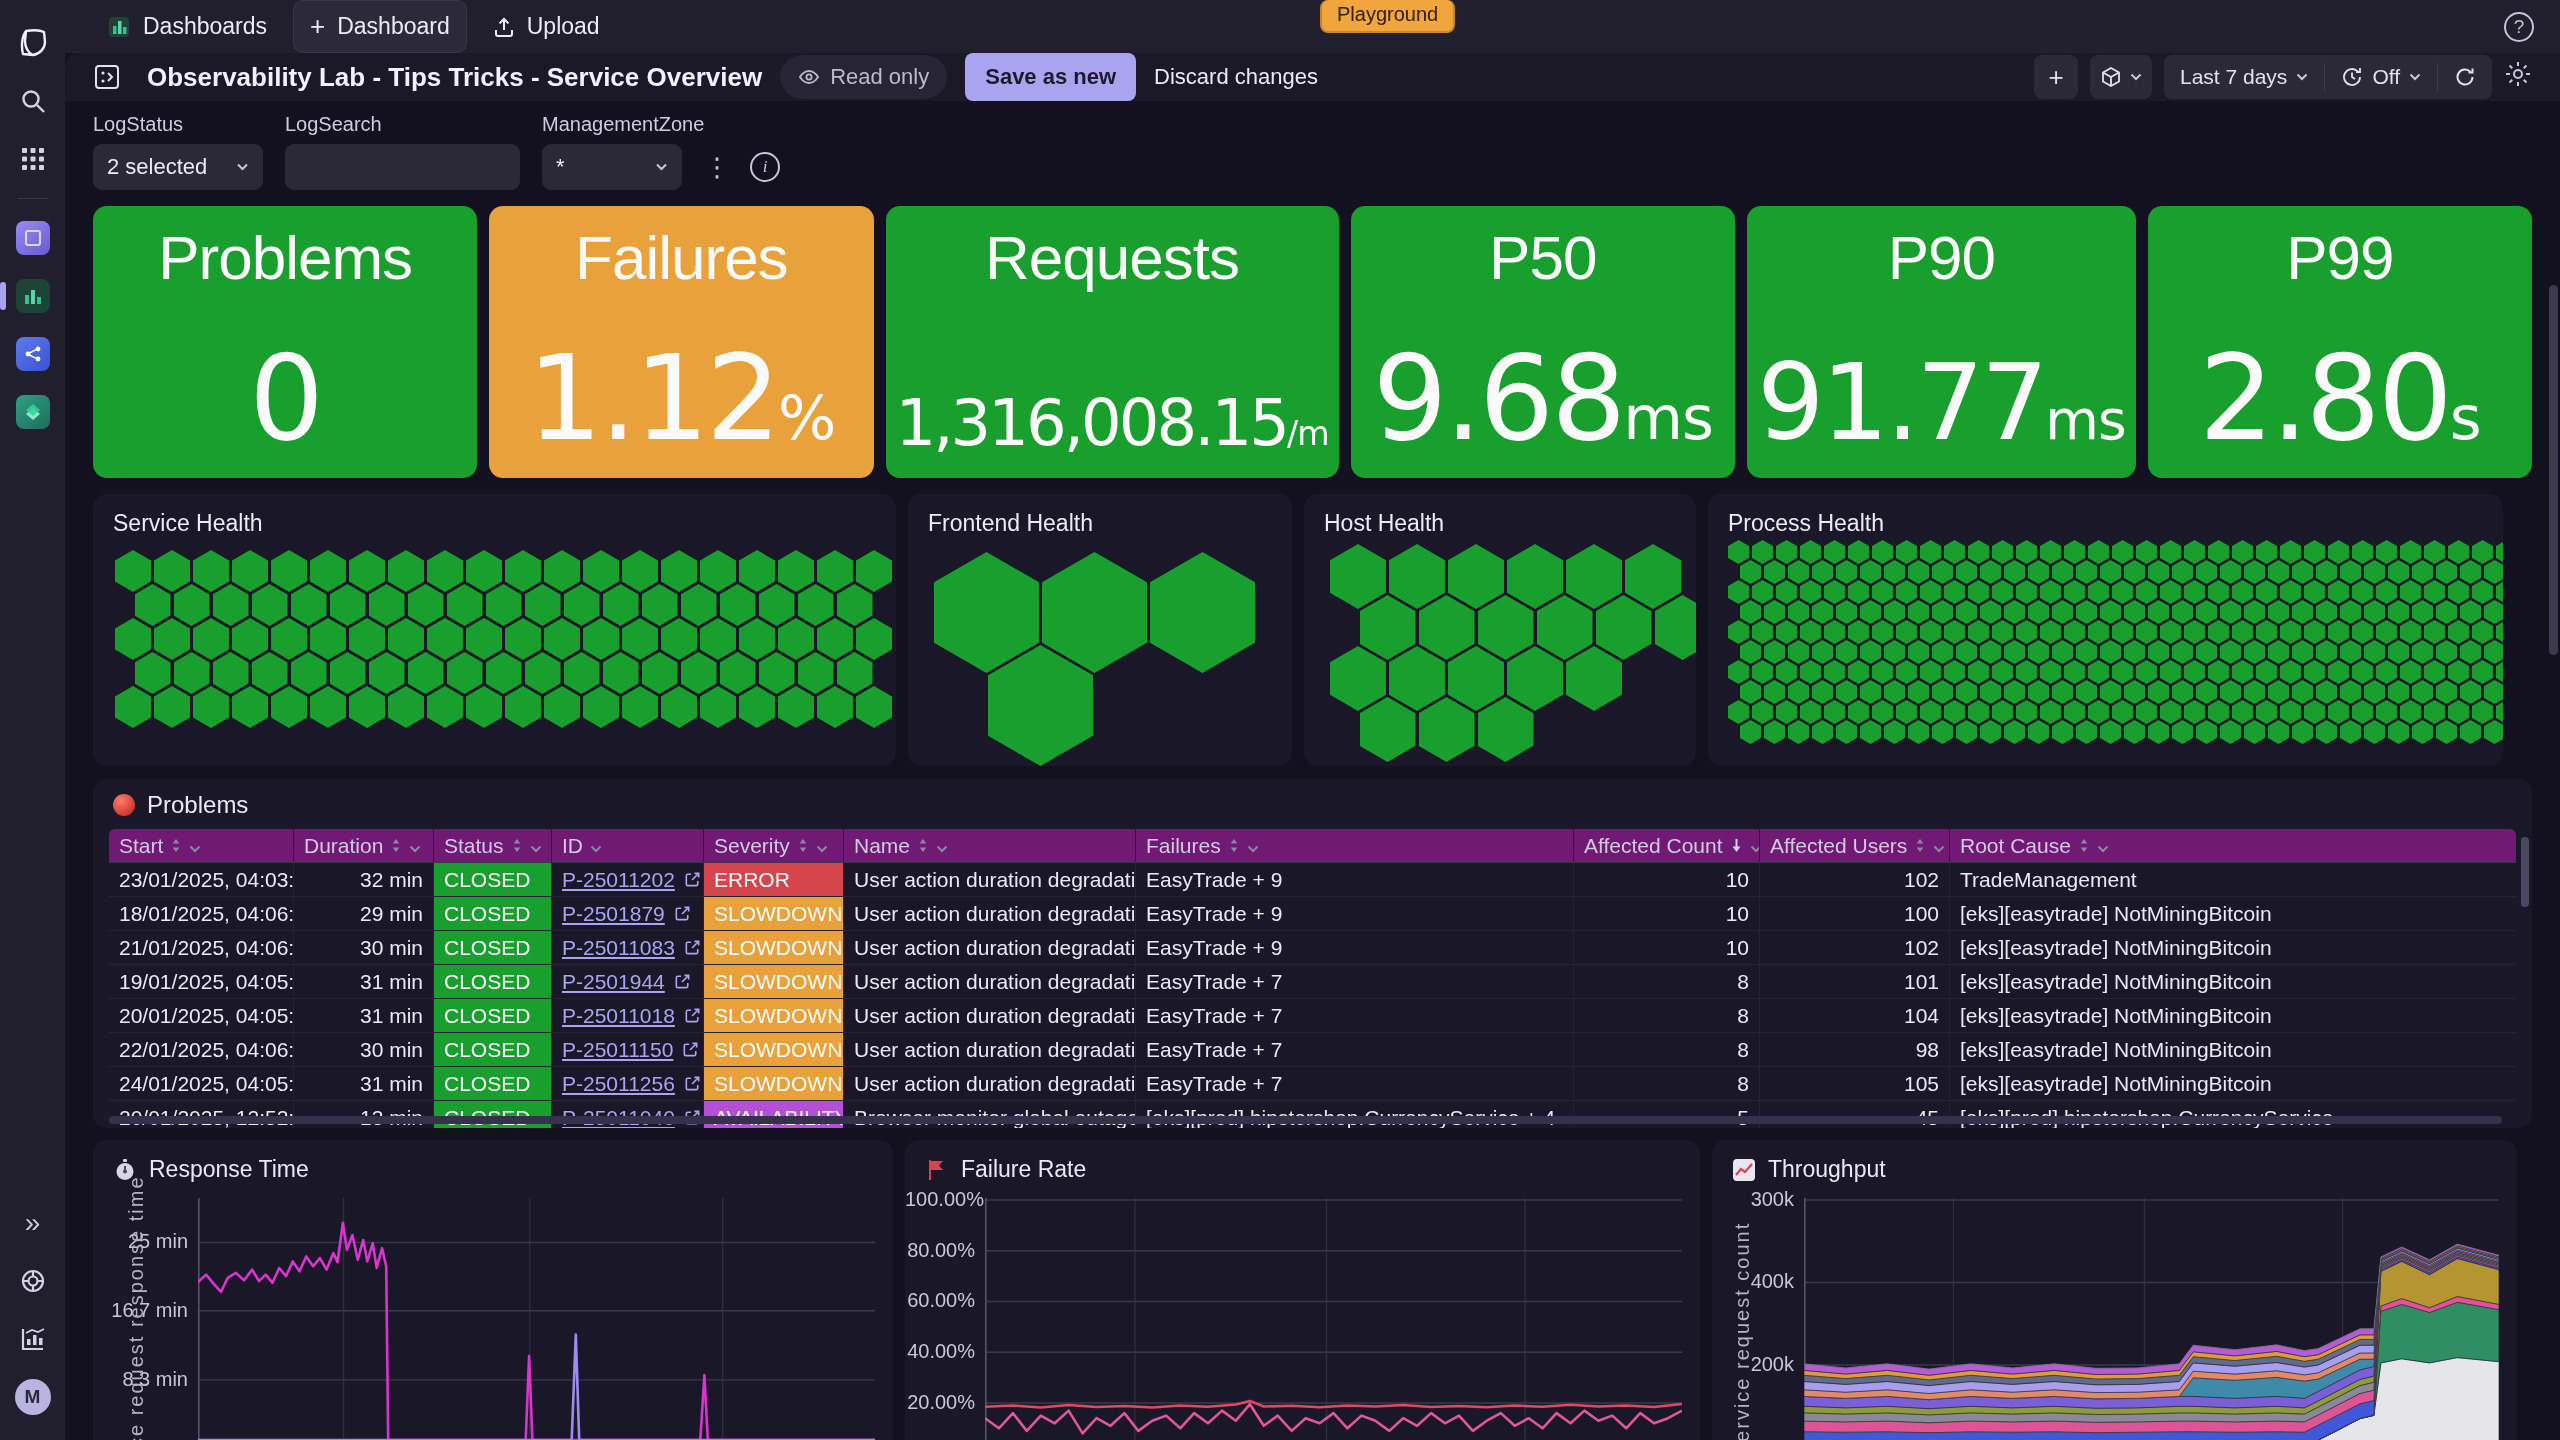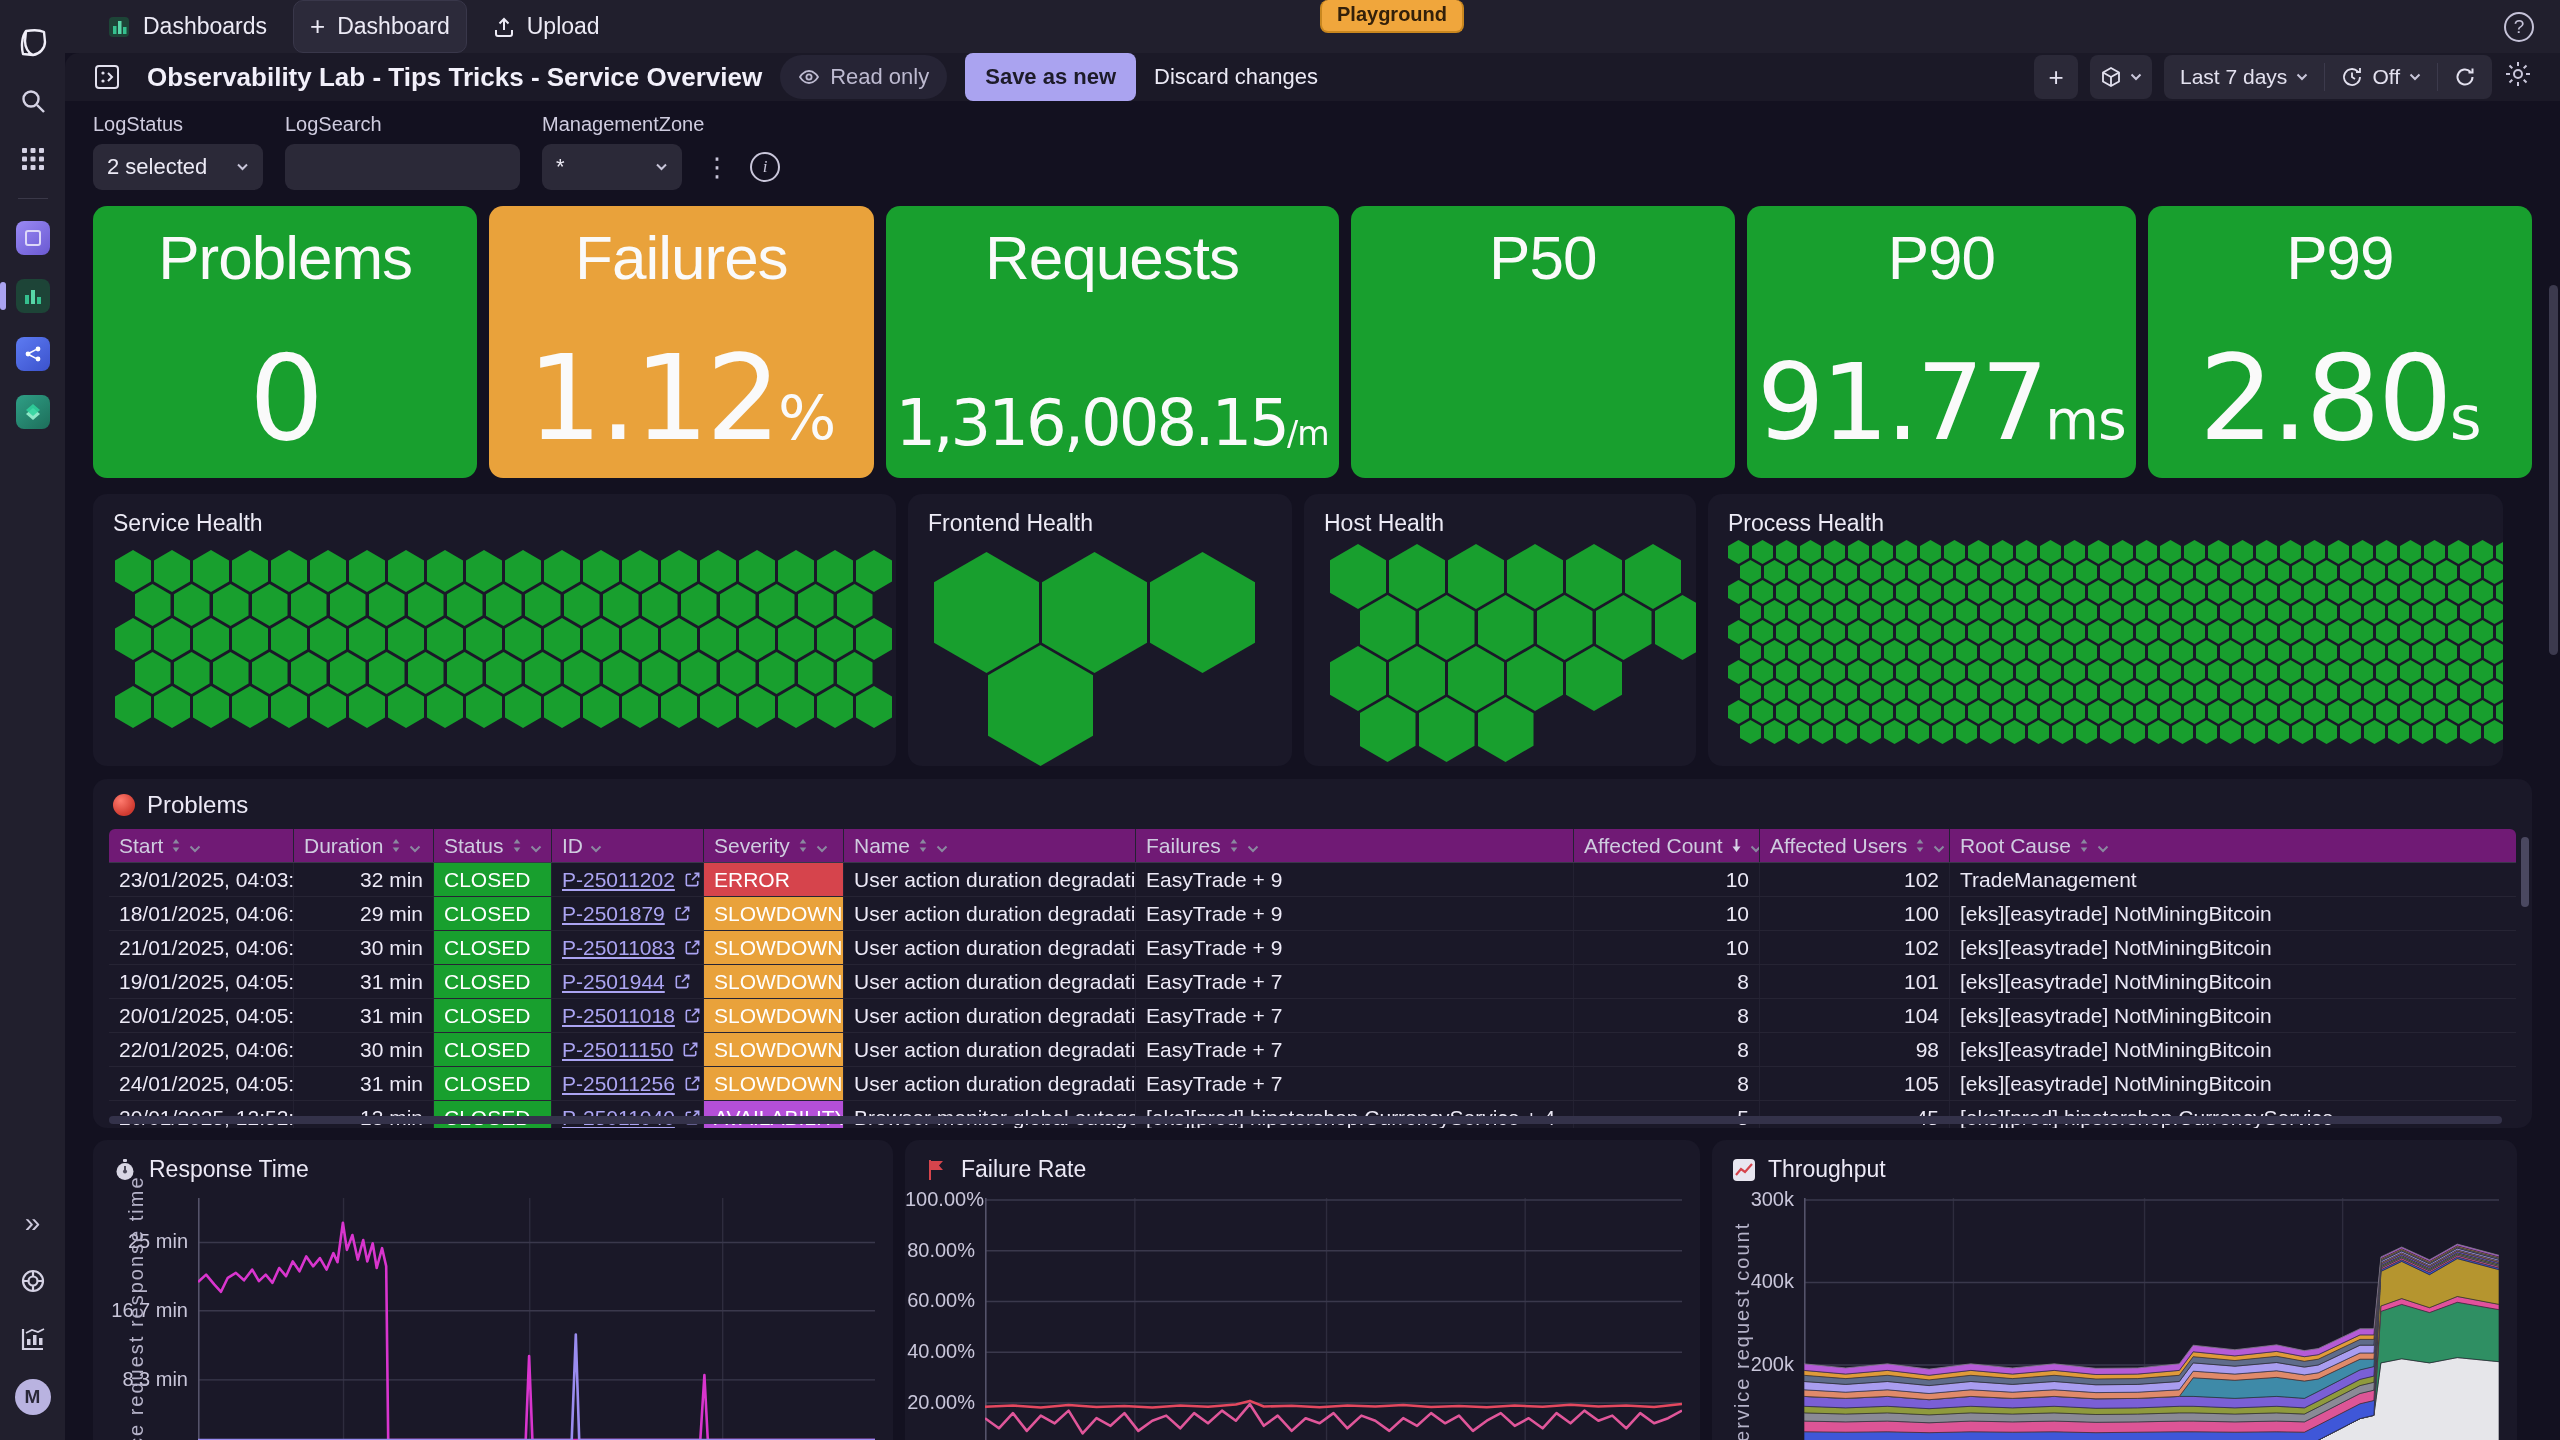--- a/index.html
+++ b/index.html
@@ -23,21 +23,21 @@
   .active-pill { position:absolute; left:-11px; top:8px; width:6px; height:28px; border-radius:4px; background:#aaa3f0; }
   .avatar { width:36px; height:36px; border-radius:50%; background:#b9b3e0; color:#2a2838; font-weight:700;
     display:flex; align-items:center; justify-content:center; font-size:19px; }
   
   .main-col { flex:1; display:flex; flex-direction:column; height:1268px; position:relative; }
   
   .topbar { height:62px; background:#211f2d; display:flex; align-items:center; padding:0 26px; gap:10px; position:relative; }
   .topbar-item { display:flex; align-items:center; gap:12px; font-size:23px; color:#eceaf5; padding:10px 16px; border-radius:10px; }
   .topbar-tab-active { background:#2c2a3a; border:1px solid #39374a; }
   .playground-badge { position:absolute; left:1255px; top:0; background:#f0a63c; color:#33200a;
-    border:2px solid #c9871f; border-top:none; font-size:20px; padding:3px 15px 5px; border-radius:8px; font-weight:700; }
+    border:2px solid #c9871f; border-top:none; font-size:20px; padding:3px 15px 5px; border-radius:8px; font-weight:400; }
   .help-circle { margin-left:auto; width:30px; height:30px; border:2px solid #c5c2d8; border-radius:50%;
     display:flex; align-items:center; justify-content:center; font-size:19px; color:#c5c2d8; }
   
   .toolbar { height:74px; background:#1b1927; display:flex; align-items:center; padding:0 28px; gap:18px;
     border-radius:14px 0 0 0; }
   .doc-title { font-size:26px; font-weight:600; color:#f2f0fa; margin-left:8px; }
   .pill { display:flex; align-items:center; gap:10px; background:#262435; border-radius:22px;
     padding:9px 18px; font-size:22px; color:#bdbad0; }
   .btn-primary { background:#aaa3f0; color:#1d1b29; font-size:22px; font-weight:600;
     border:none; border-radius:8px; padding:11px 20px; }
@@ -336,20 +336,21 @@
         <div class="kpi" style="background: rgb(233, 162, 59);">
           <div class="kpi-label">Failures</div>
           <div class="kpi-value" style="font-size:118px">1.12<span class="unit">%</span></div>
         </div>
         <div class="kpi" style="background: rgb(24, 159, 46);">
           <div class="kpi-label">Requests</div>
           <div class="kpi-value" style="font-size:64px">1,316,008.15<span class="unit">/m</span></div>
         </div>
         <div class="kpi" style="background: rgb(24, 159, 46);">
           <div class="kpi-label">P50</div>
+          <div class="kpi-value" style="font-size:118px">9.68<span class="unit">ms</span></div>
         </div>
         <div class="kpi" style="background: rgb(24, 159, 46);">
           <div class="kpi-label">P90</div>
           <div class="kpi-value" style="font-size:106px">91.77<span class="unit">ms</span></div>
         </div>
         <div class="kpi" style="background: rgb(24, 159, 46);">
           <div class="kpi-label">P99</div>
           <div class="kpi-value" style="font-size:118px">2.80<span class="unit">s</span></div>
         </div>
       </div>

